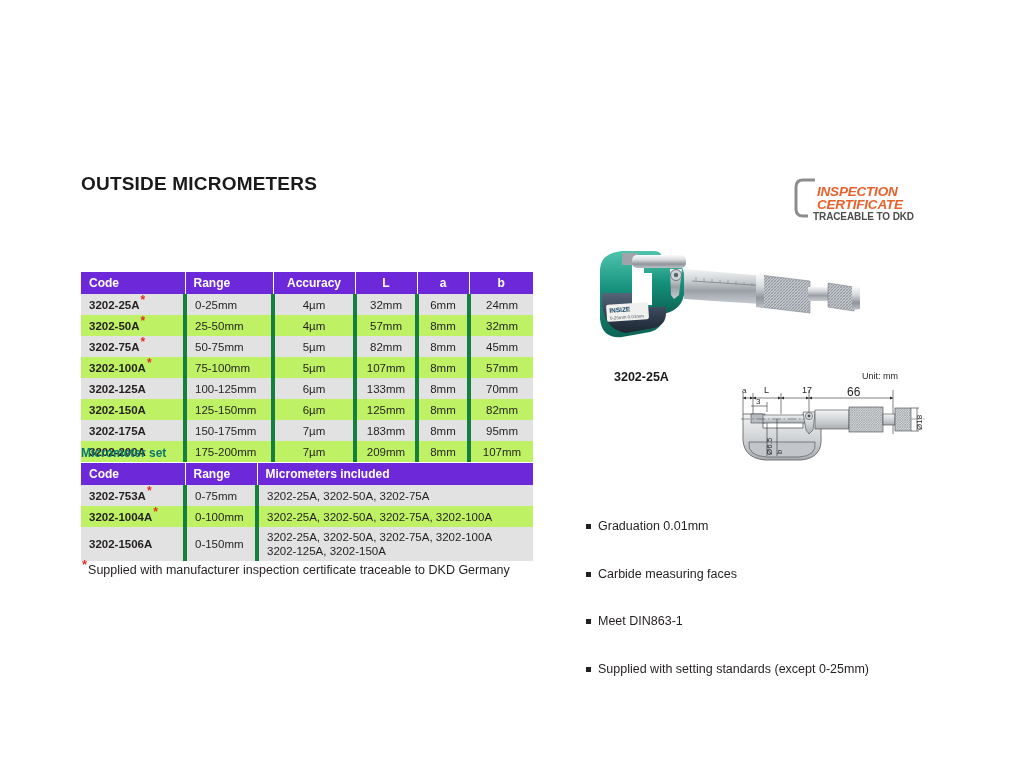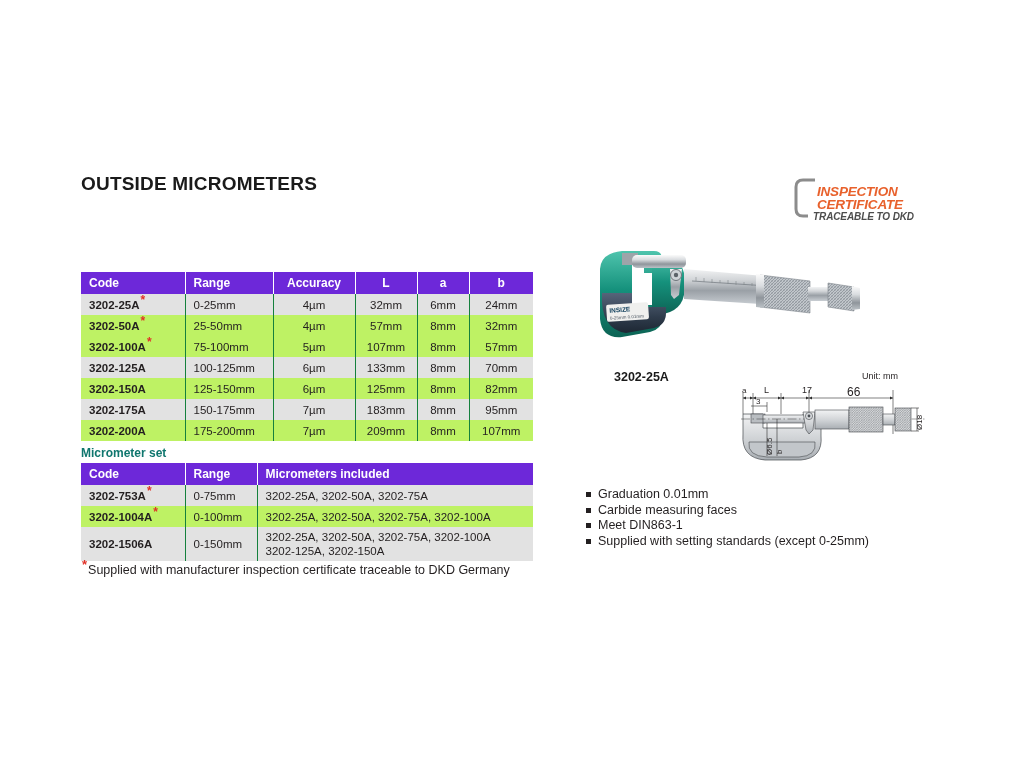--- a/index.html
+++ b/index.html
@@ -42,21 +42,21 @@
     text-align: left;
     padding: 3px 0 4px 8px;
     border-right: 1px solid #ffffff;
     height: 15px;
     line-height: 14px;
   }
   .tbl th.c { text-align: center; padding-left: 0; }
   .tbl th:last-child { border-right: none; }
   .tbl td {
     padding: 3px 6px 3px 8px;
-    border-right: 1px solid #15803d;
+    border-right: 4px solid #15803d;
     color: #231f20;
     line-height: 14px;
     height: 15px;
   }
   .tbl td:last-child { border-right: none; }
   .tbl td.c { text-align: center; padding-left: 0; padding-right: 0; }
   .tbl td.code { font-weight: bold; white-space: nowrap; }
   .tbl tr.odd  td { background: #e2e2e2; }
   .tbl tr.even td { background: #bef264; }
   .star {
@@ -92,21 +92,21 @@
 
   
   .features {
     position: absolute;
     left: 586px;
     top: 487px;
     font-size: 12.5px;
     line-height: 15.5px;
     color: #231f20;
   }
-  .features .frow { display: flex; align-items: baseline; }
+  .features .frow { display: flex; align-items: baseline; margin-top: 32px; }
   .bullet {
     width: 5px; height: 5px;
     background: #231f20;
     margin-right: 7px;
     flex: 0 0 auto;
     position: relative;
     top: -1px;
   }
 
   
@@ -120,21 +120,20 @@
     font-size: 13.5px;
     letter-spacing: -0.2px;
     white-space: nowrap;
   }
   .cert-line1 { top: 8px; }
   .cert-line2 { top: 21px; }
   .cert-line3 {
     position: absolute;
     left: 20px; top: 35px;
     font-weight: bold;
-    font-style: italic;
     color: #4d4d4d;
     font-size: 10px;
     letter-spacing: -0.1px;
     white-space: nowrap;
   }
 
   
   #product-photo { position: absolute; left: 592px; top: 233px; width: 296px; height: 130px; }
   #photo-caption {
     position: absolute;
@@ -359,20 +358,28 @@
         <td class="c">24mm</td>
       </tr>
       <tr class="even">
         <td class="code">3202-50A<span class="star">*</span></td>
         <td>25-50mm</td>
         <td class="c">4µm</td>
         <td class="c">57mm</td>
         <td class="c">8mm</td>
         <td class="c">32mm</td>
       </tr>
+      <tr class="odd">
+        <td class="code">3202-75A<span class="star">*</span></td>
+        <td>50-75mm</td>
+        <td class="c">5µm</td>
+        <td class="c">82mm</td>
+        <td class="c">8mm</td>
+        <td class="c">45mm</td>
+      </tr>
       <tr class="even">
         <td class="code">3202-100A<span class="star">*</span></td>
         <td>75-100mm</td>
         <td class="c">5µm</td>
         <td class="c">107mm</td>
         <td class="c">8mm</td>
         <td class="c">57mm</td>
       </tr>
       <tr class="odd">
         <td class="code">3202-125A</td>

